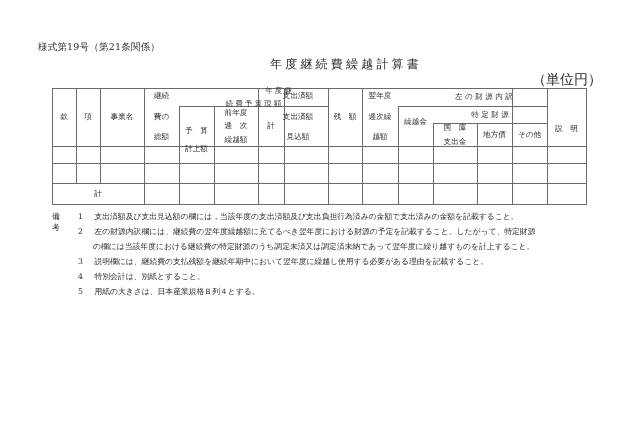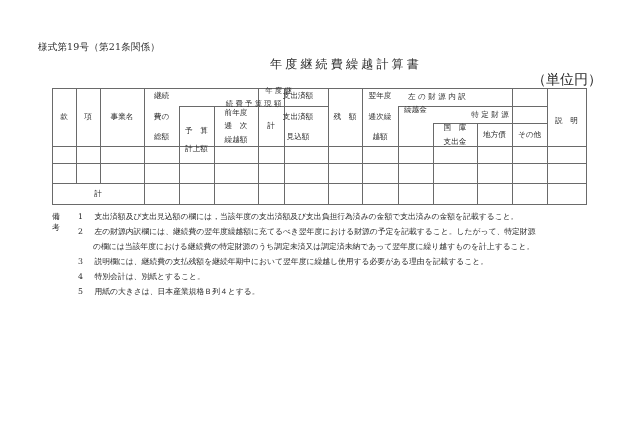--- a/index.html
+++ b/index.html
@@ -84,30 +84,30 @@
     <span>支出済額</span>
     <span>見込額</span>
   </div>
   <div class="cell v3" style="left:310px; top:0; width:36px; height:58px;">
     <span>翌年度</span>
     <span>逓次繰</span>
     <span>越額</span>
   </div>
   <div class="cell" style="left:276px; top:0; width:34px; height:58px;">残　額</div>
 
-  <div class="cell" style="left:310px; top:0; width:150px; height:18px;">左 の 財 源 内 訳</div>
-  <div class="cell" style="left:346px; top:2px; width:35px; height:40px;">繰越金</div>
+  <div class="cell" style="left:310px; top:0; width:150px; height:18px;padding-left:47px;">左 の 財 源 内 訳</div>
+  <div class="cell" style="left:346px; top:14px; width:35px; height:40px;">繰越金</div>
   <div class="cell" style="left:381px; top:18px; width:114px; height:17px;">特 定 財 源</div>
   <div class="cell v3t" style="left:381px; top:35px; width:44px; height:23px;">
     <span>国　庫</span>
     <span>支出金</span>
   </div>
   <div class="cell" style="left:425px; top:35px; width:35px; height:23px;">地方債</div>
   <div class="cell" style="left:460px; top:35px; width:35px; height:23px;">その他</div>
-  <div class="cell" style="left:495px; top:4px; width:39px; height:58px;">説　明</div>
+  <div class="cell" style="left:495px; top:12px; width:39px; height:58px;">説　明</div>
 
   <div class="cell" style="left:0; top:58px; width:534px; height:17px;"></div>
   <div class="cell" style="left:0; top:75px; width:534px; height:20px;"></div>
 
   <div class="cell" style="left:0; top:95px; width:92px; height:21px;">計</div>
 </div>
 
 <div id="notes">
   <div class="nlabel" style="left:0; top:0;">備考</div>
 

